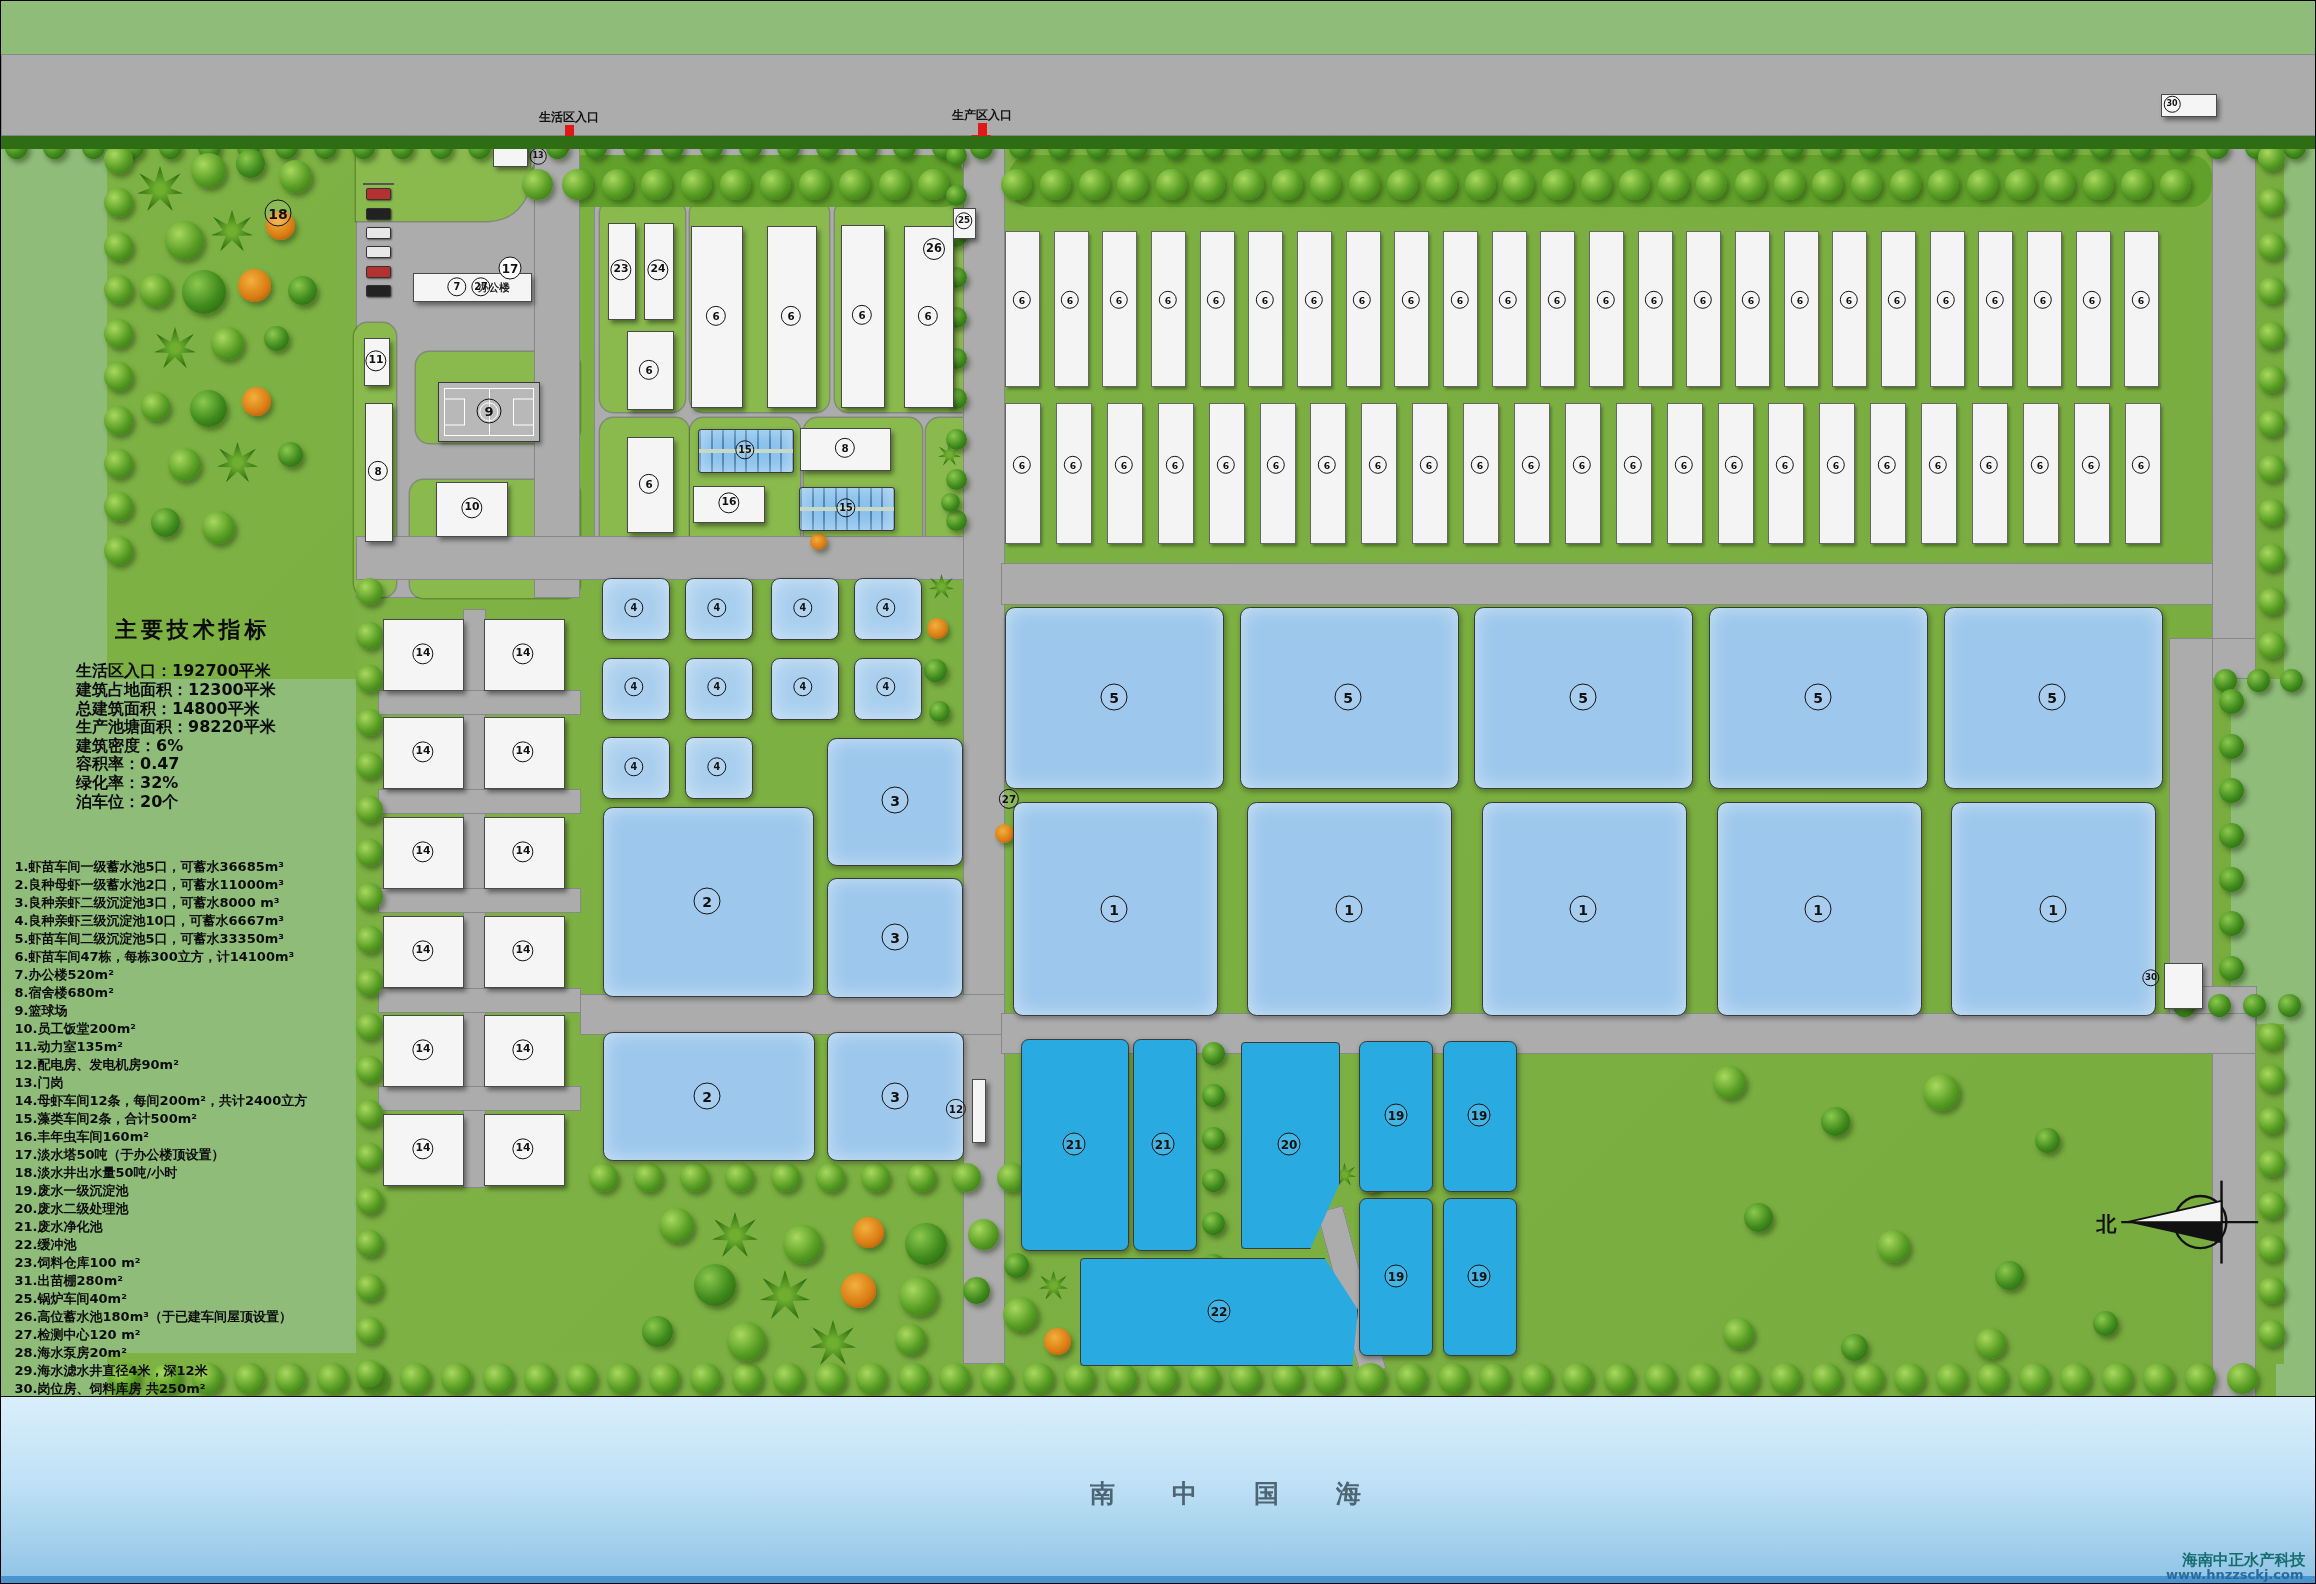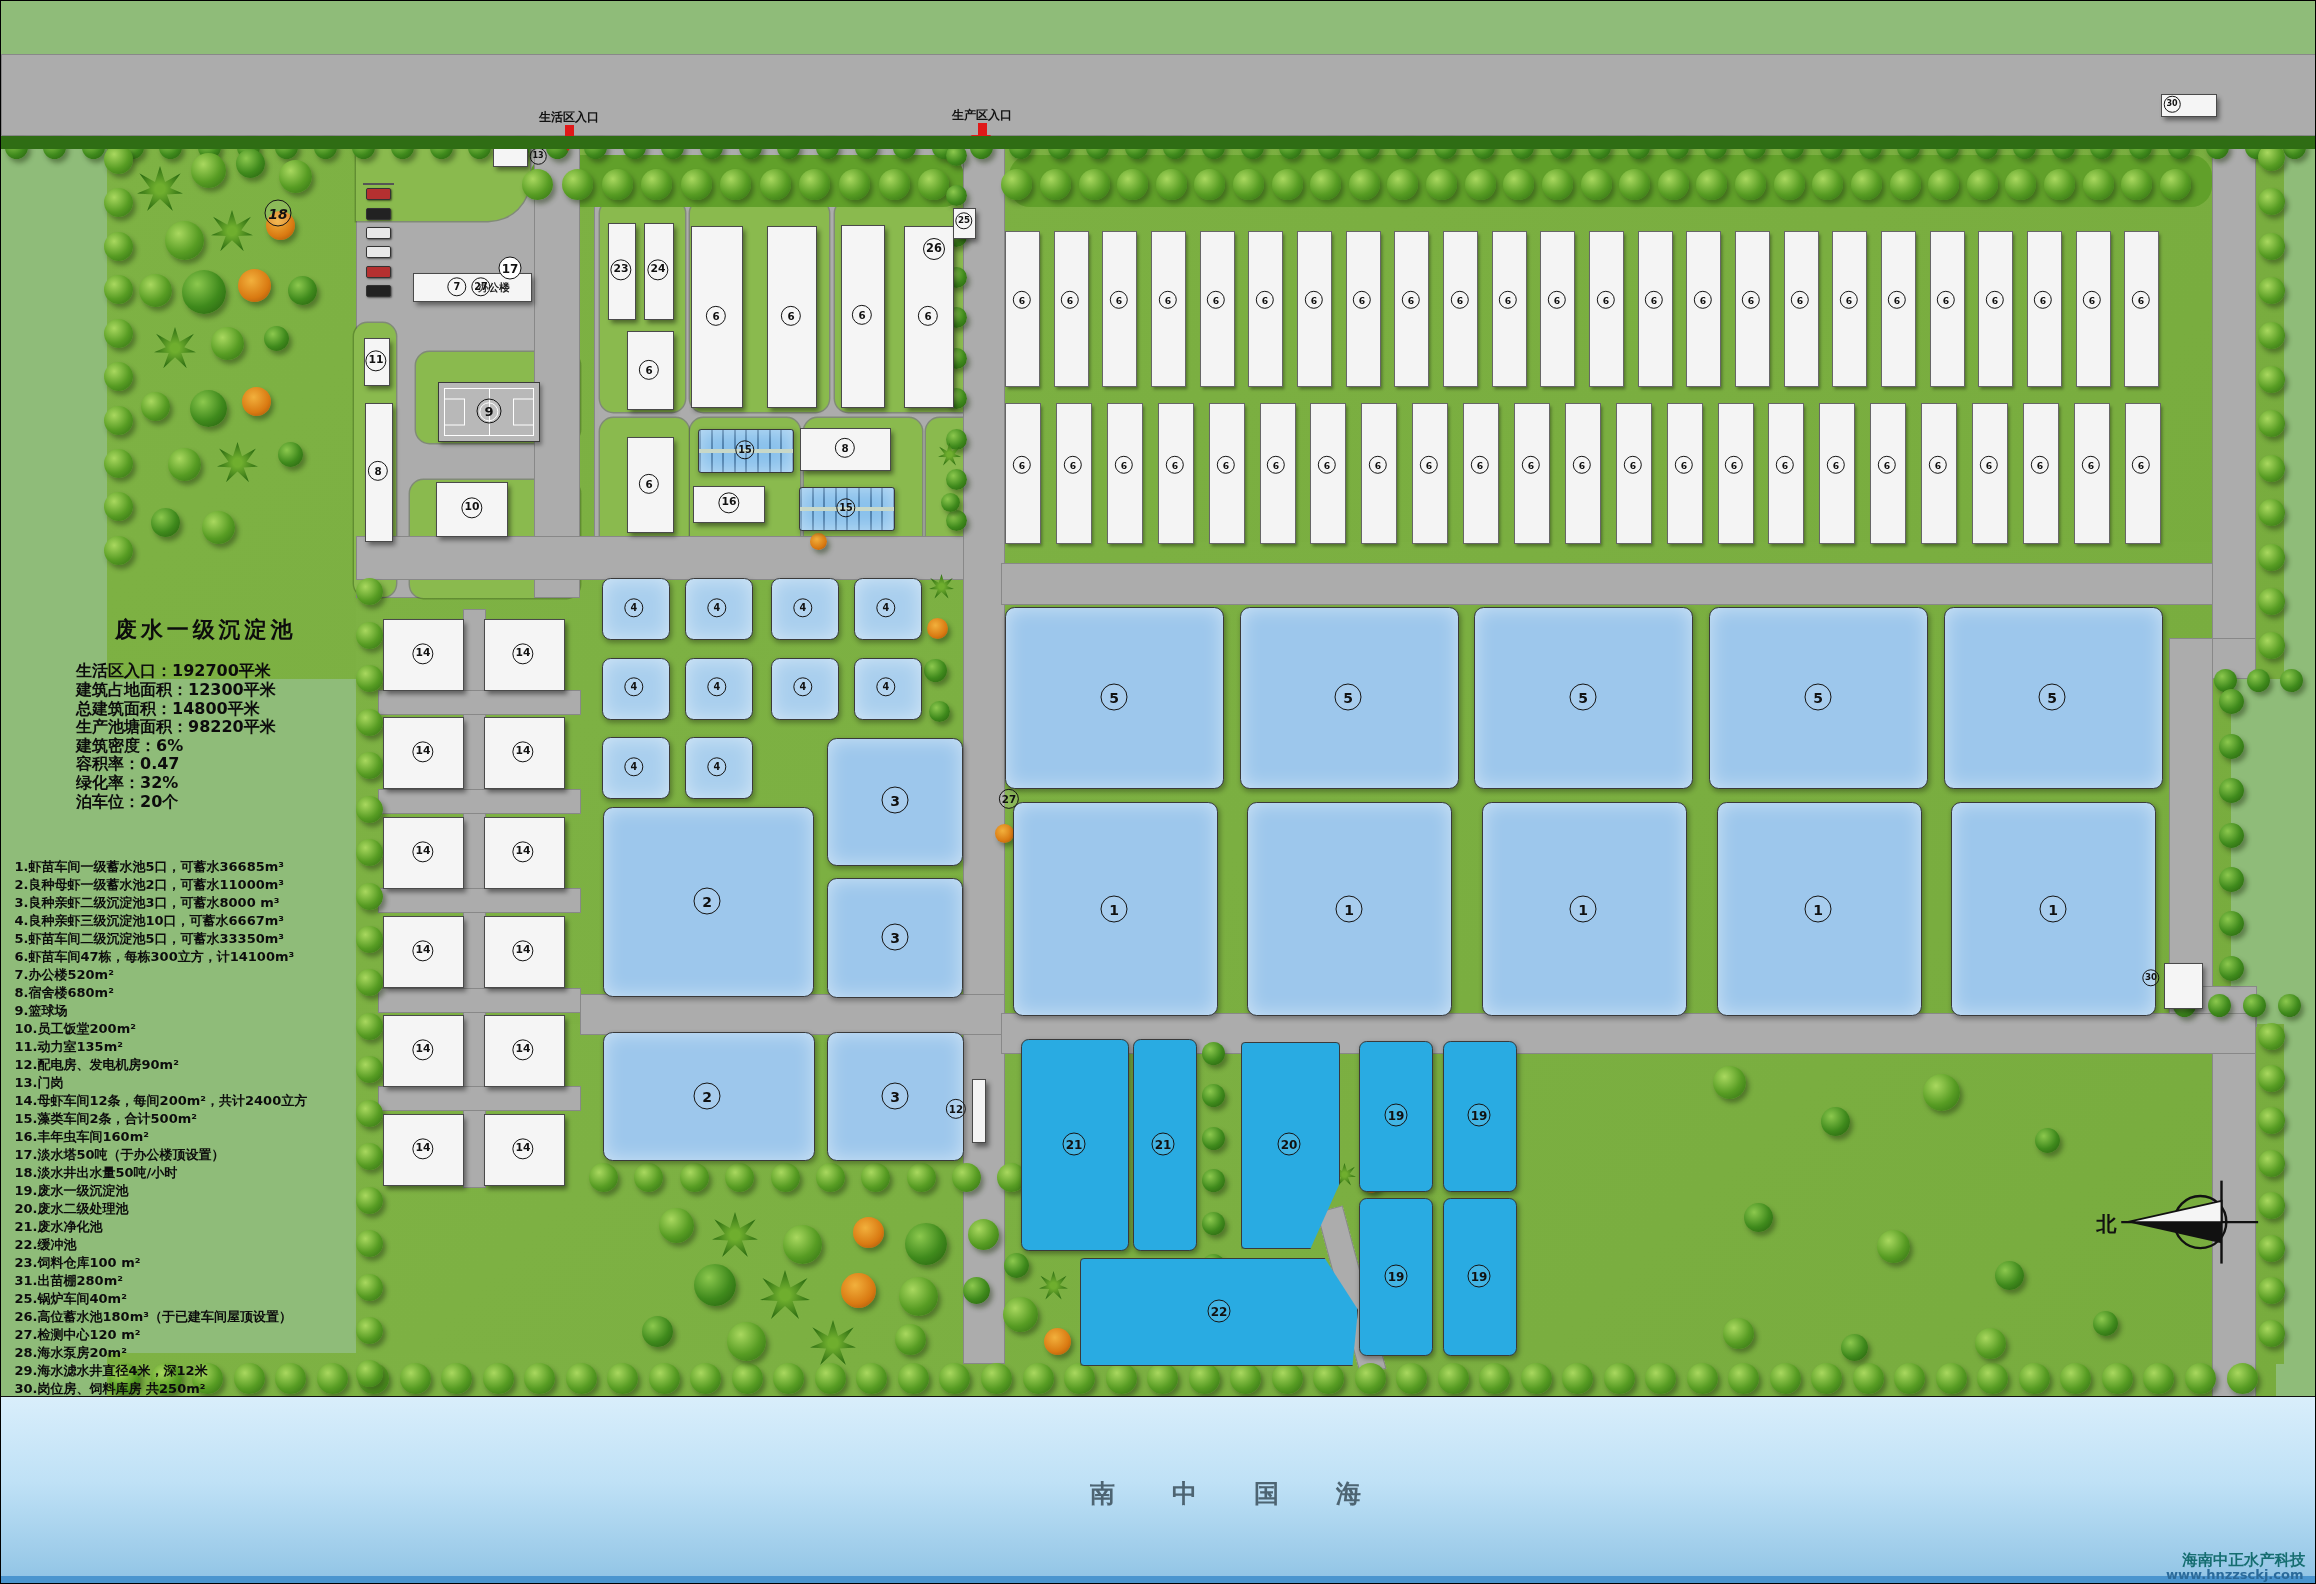--- a/index.html
+++ b/index.html
@@ -651,21 +651,21 @@
       <div class="lblc" style="left: 422px; top: 1148px; width: 19.3px; height: 19.3px; font-size: 10.8px;">14</div>
       <div class="bld" style="left: 483px; top: 1113px; width: 79px; height: 70px;"></div>
       <div class="lblc" style="left: 522px; top: 1148px; width: 19.3px; height: 19.3px; font-size: 10.8px;">14</div>
       <div class="parking" style="left: 362px; top: 182px; width: 29px;"></div>
       <div class="car" style="left: 365px; top: 187px; width: 23px; height: 9.7px; background: rgb(181, 48, 48);"></div>
       <div class="car" style="left: 365px; top: 207px; width: 23px; height: 9.7px; background: rgb(34, 34, 34);"></div>
       <div class="car" style="left: 365px; top: 226px; width: 23px; height: 9.7px; background: rgb(232, 232, 232);"></div>
       <div class="car" style="left: 365px; top: 245px; width: 23px; height: 9.7px; background: rgb(232, 232, 232);"></div>
       <div class="car" style="left: 365px; top: 265px; width: 23px; height: 9.7px; background: rgb(181, 48, 48);"></div>
       <div class="car" style="left: 365px; top: 284px; width: 23px; height: 9.7px; background: rgb(34, 34, 34);"></div>
-      <div class="lblc" style="left: 277px; top: 212px; width: 25px; height: 25px; font-size: 14px; font-style: italic;">18</div>
+      <div class="lblc" style="left: 277px; top: 212px; width: 25px; height: 25px; font-size: 14px;">18</div>
       <div class="lblc" style="left: 509px; top: 267px; width: 21px; height: 21px; font-size: 12px; background: rgb(255, 255, 255);">17</div>
       <div class="lblc" style="left: 456px; top: 286px; width: 17.4px; height: 17.4px; font-size: 9.7px;">7</div>
       <div class="lblc" style="left: 480px; top: 286px; width: 17.4px; height: 17.4px; font-size: 9.7px;">27</div>
       <div class="lblc" style="left: 537px; top: 155px; width: 14.5px; height: 14.5px; font-size: 8px;">13</div>
       <div class="lblc" style="left: 933px; top: 248px; width: 20px; height: 20px; font-size: 11.4px;">26</div>
       <div class="lblc" style="left: 963px; top: 220px; width: 15.4px; height: 15.4px; font-size: 8.7px;">25</div>
       <div class="lblc" style="left: 955px; top: 1108px; width: 18.3px; height: 18.3px; font-size: 10.3px;">12</div>
       <div class="lblc" style="left: 1008px; top: 798px; width: 18.3px; height: 18.3px; font-size: 10.3px;">27</div>
       <div class="lblc" style="left: 2171px; top: 103px; width: 14.5px; height: 14.5px; font-size: 8px;">30</div>
       <div class="lblc" style="left: 2150px; top: 977px; width: 15.4px; height: 15.4px; font-size: 8.7px;">30</div>
@@ -679,21 +679,21 @@
       <div class="arrowhead" style="left: 970px; top: 134px; width: 0px; height: 0px;"></div>
       <div class="pumpbox" style="left: 993px; top: 1454px; width: 16.4px; height: 27px;"></div>
       <div class="well" style="left: 989px; top: 1479px; width: 19.3px; height: 19.3px;"></div>
       <div class="well" style="left: 1010px; top: 1480px; width: 17.4px; height: 17.4px;"></div>
     </div>
 
 
   <div class="hedgeband"></div>
 
   <div class="tech">
-    <h3>废水一级沉淀池</h3>
+    <h3>主要技术指标</h3>
     <div id="techlines">
         <div class="tl">生活区入口：192700平米</div>
         <div class="tl">建筑占地面积：12300平米</div>
         <div class="tl">总建筑面积：14800平米</div>
         <div class="tl">生产池塘面积：98220平米</div>
         <div class="tl">建筑密度：6%</div>
         <div class="tl">容积率：0.47</div>
         <div class="tl">绿化率：32%</div>
         <div class="tl">泊车位：20个</div>
       </div>

